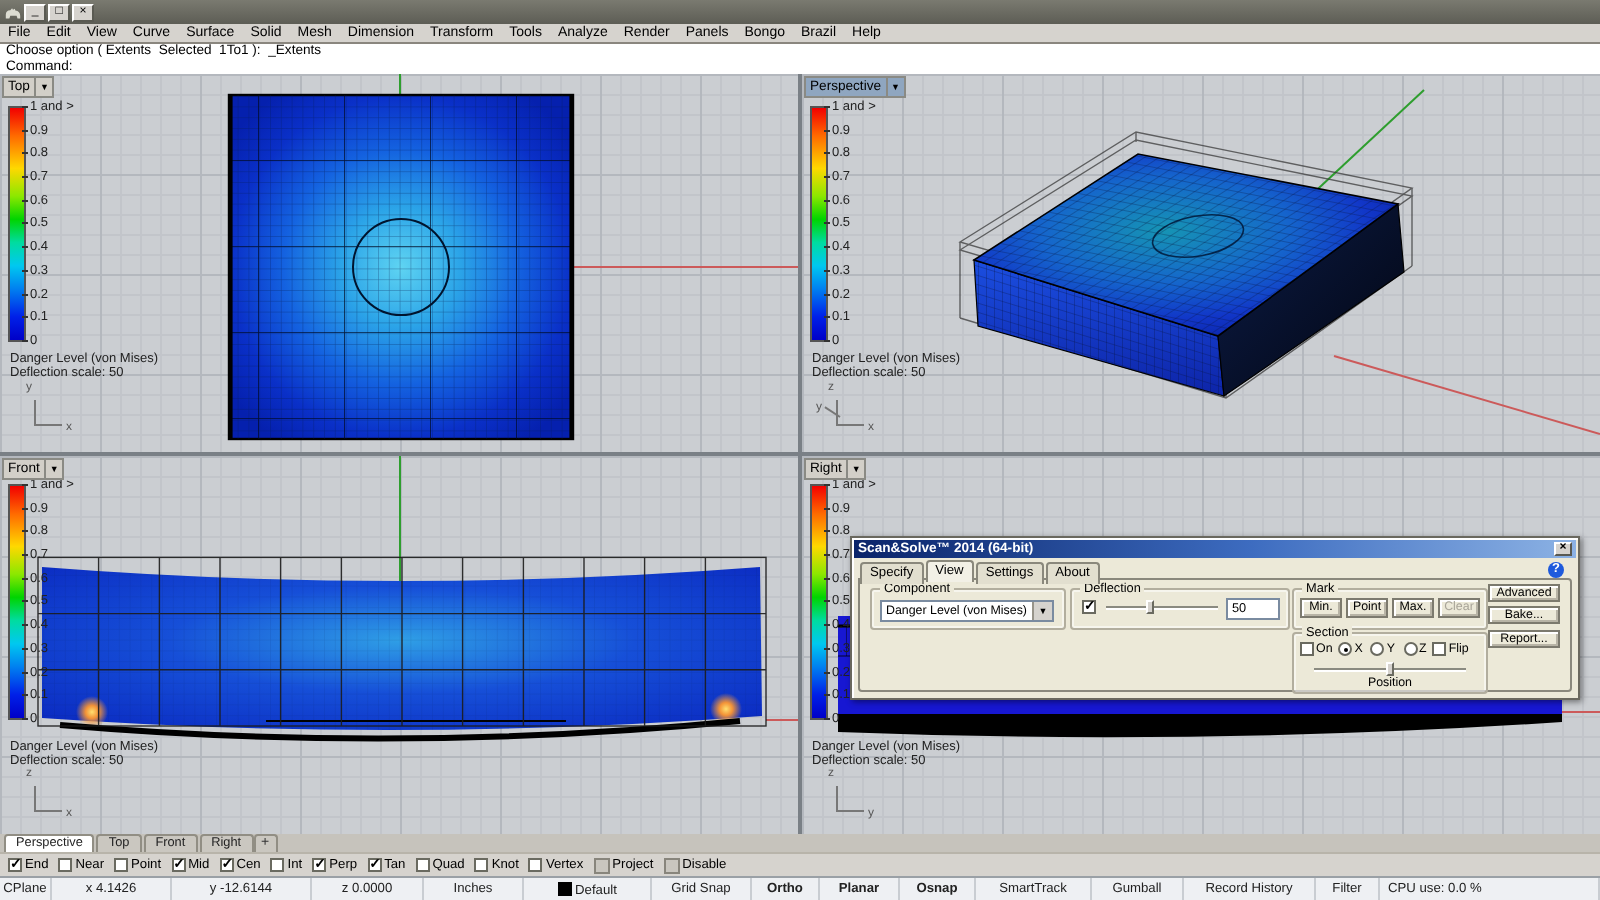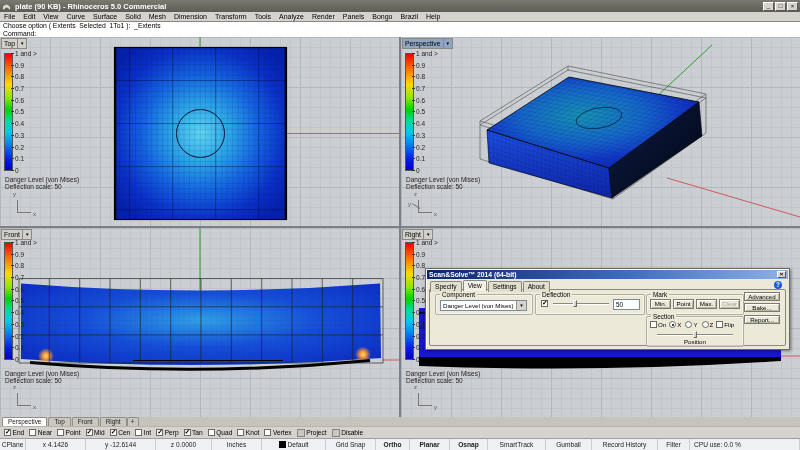--- a/index.html
+++ b/index.html
@@ -151,21 +151,20 @@
 <body>
 
 <div class="screen">
 
   <div class="titlebar">
     <span class="appicon">
       <svg viewBox="0 0 10 10">
           <path d="M1,8 L1,6 Q1,3.5 3.5,3.5 L4.5,2.4 L5,3.2 L6,2.7 L6.3,3.6 Q9,4 9,6.5 L9,8 L7.5,8 L7,6.5 L3.5,6.5 L3,8 Z" fill="#dcdcd2"></path>
         </svg>
     </span>
-    <span class="title">plate (90 KB) - Rhinoceros 5.0 Commercial</span>
     <span class="winbtns">
       <span class="wbtn wbtn-min"></span>
       <span class="wbtn wbtn-max"></span>
       <span class="wbtn wbtn-close"></span>
     </span>
   </div>
 
   <div class="menubar">
 
   <span class="menuitem">File</span>

